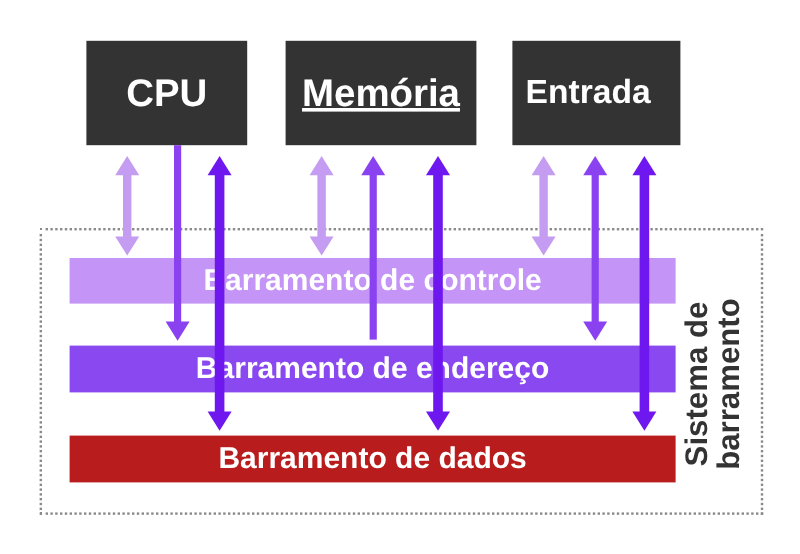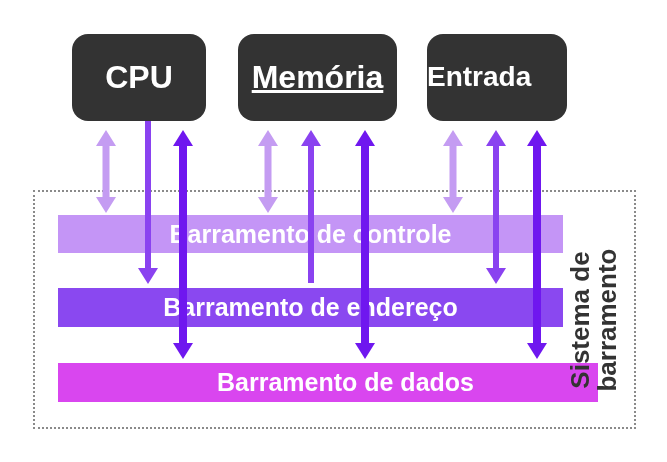--- a/index.html
+++ b/index.html
@@ -15,23 +15,22 @@
     background:#333333;
     color:#ffffff;
     display:flex;
     flex-direction:column;
     justify-content:center;
     align-items:center;
     font-weight:bold;
     font-size:32px;
     line-height:1.1;
     letter-spacing:0px;
-    border-radius:16px;
   }
-  .device.left-align{align-items:flex-start;box-sizing:border-box;font-size:28px;}
+  .device.left-align{align-items:flex-start;padding-left:11px;box-sizing:border-box;font-size:28px;}
   .bus{
     position:absolute;
     display:flex;
     align-items:center;
     justify-content:center;
     color:#ffffff;
     font-weight:bold;
     font-size:25px;
     z-index:1;
   }
@@ -61,21 +60,21 @@
 
 <div id="canvas">
   <div class="dashedbox" style="left: 33px; top: 190px; width: 599px; height: 235px; border-color: rgb(138, 138, 138);"></div>
   <div id="buses">
       <div class="bus" style="left: 58px; top: 215px; width: 505px; height: 38px; background: rgb(196, 149, 246);">
         <span>Barramento de controle</span>
       </div>
       <div class="bus" style="left: 58px; top: 288px; width: 505px; height: 39px; background: rgb(138, 72, 240);">
         <span>Barramento de endereço</span>
       </div>
-      <div class="bus" style="left: 58px; top: 363px; width: 505px; height: 39px; background: #d946ef; padding-left: 35px;">
+      <div class="bus" style="left: 58px; top: 363px; width: 505px; height: 39px; background: #b91c1c;">
         <span>Barramento de dados</span>
       </div>
     </div>
   <div id="arrows">
       <div class="arrow" style="left: 96px; top: 130px; width: 20px; height: 83px;">
         <div class="shaft" style="width: 7px; background: rgb(196, 156, 242); top: 12px; bottom: 12px;"></div>
         <div class="head" style="top: 0px; border-left: 10px solid transparent; border-right: 10px solid transparent; border-bottom: 16px solid rgb(196, 156, 242);"></div>
         <div class="head" style="bottom: 0px; border-left: 10px solid transparent; border-right: 10px solid transparent; border-top: 16px solid rgb(196, 156, 242);"></div>
       </div>
       <div class="arrow" style="left: 138px; top: 121px; width: 20px; height: 163px;">

